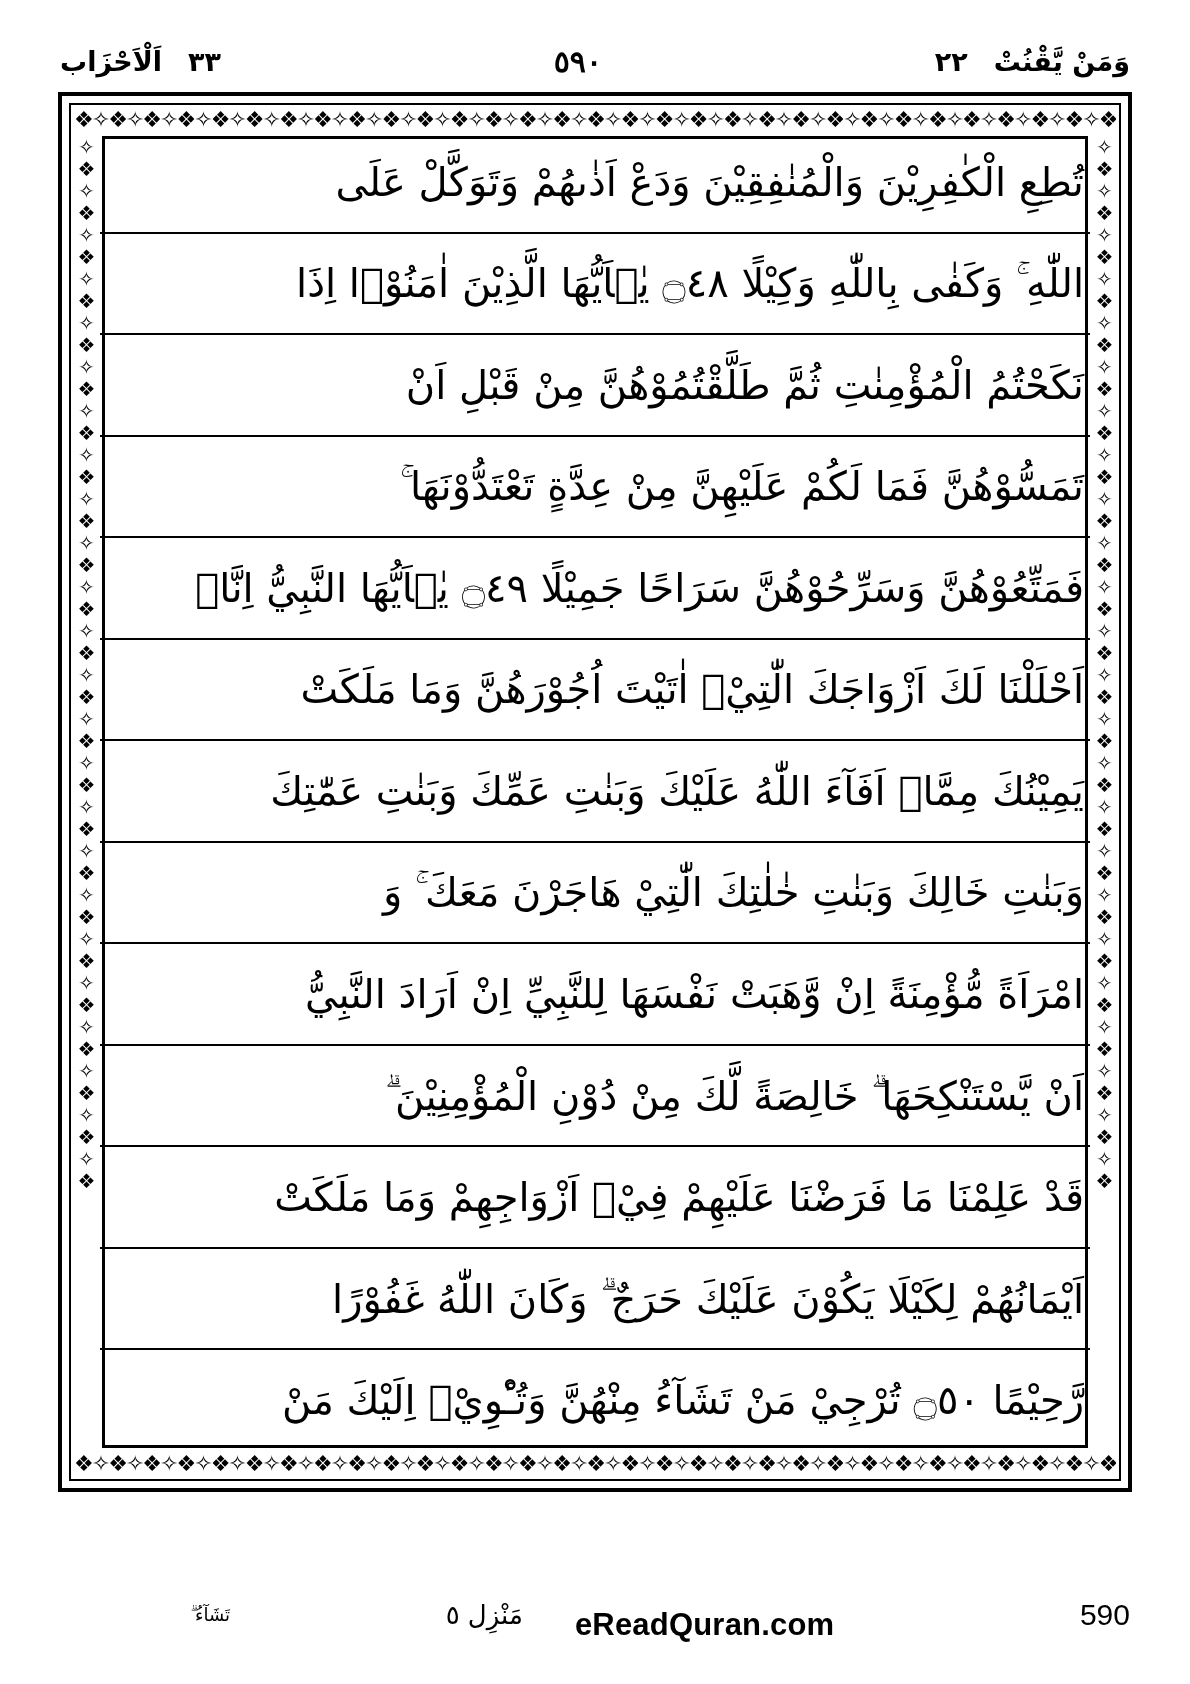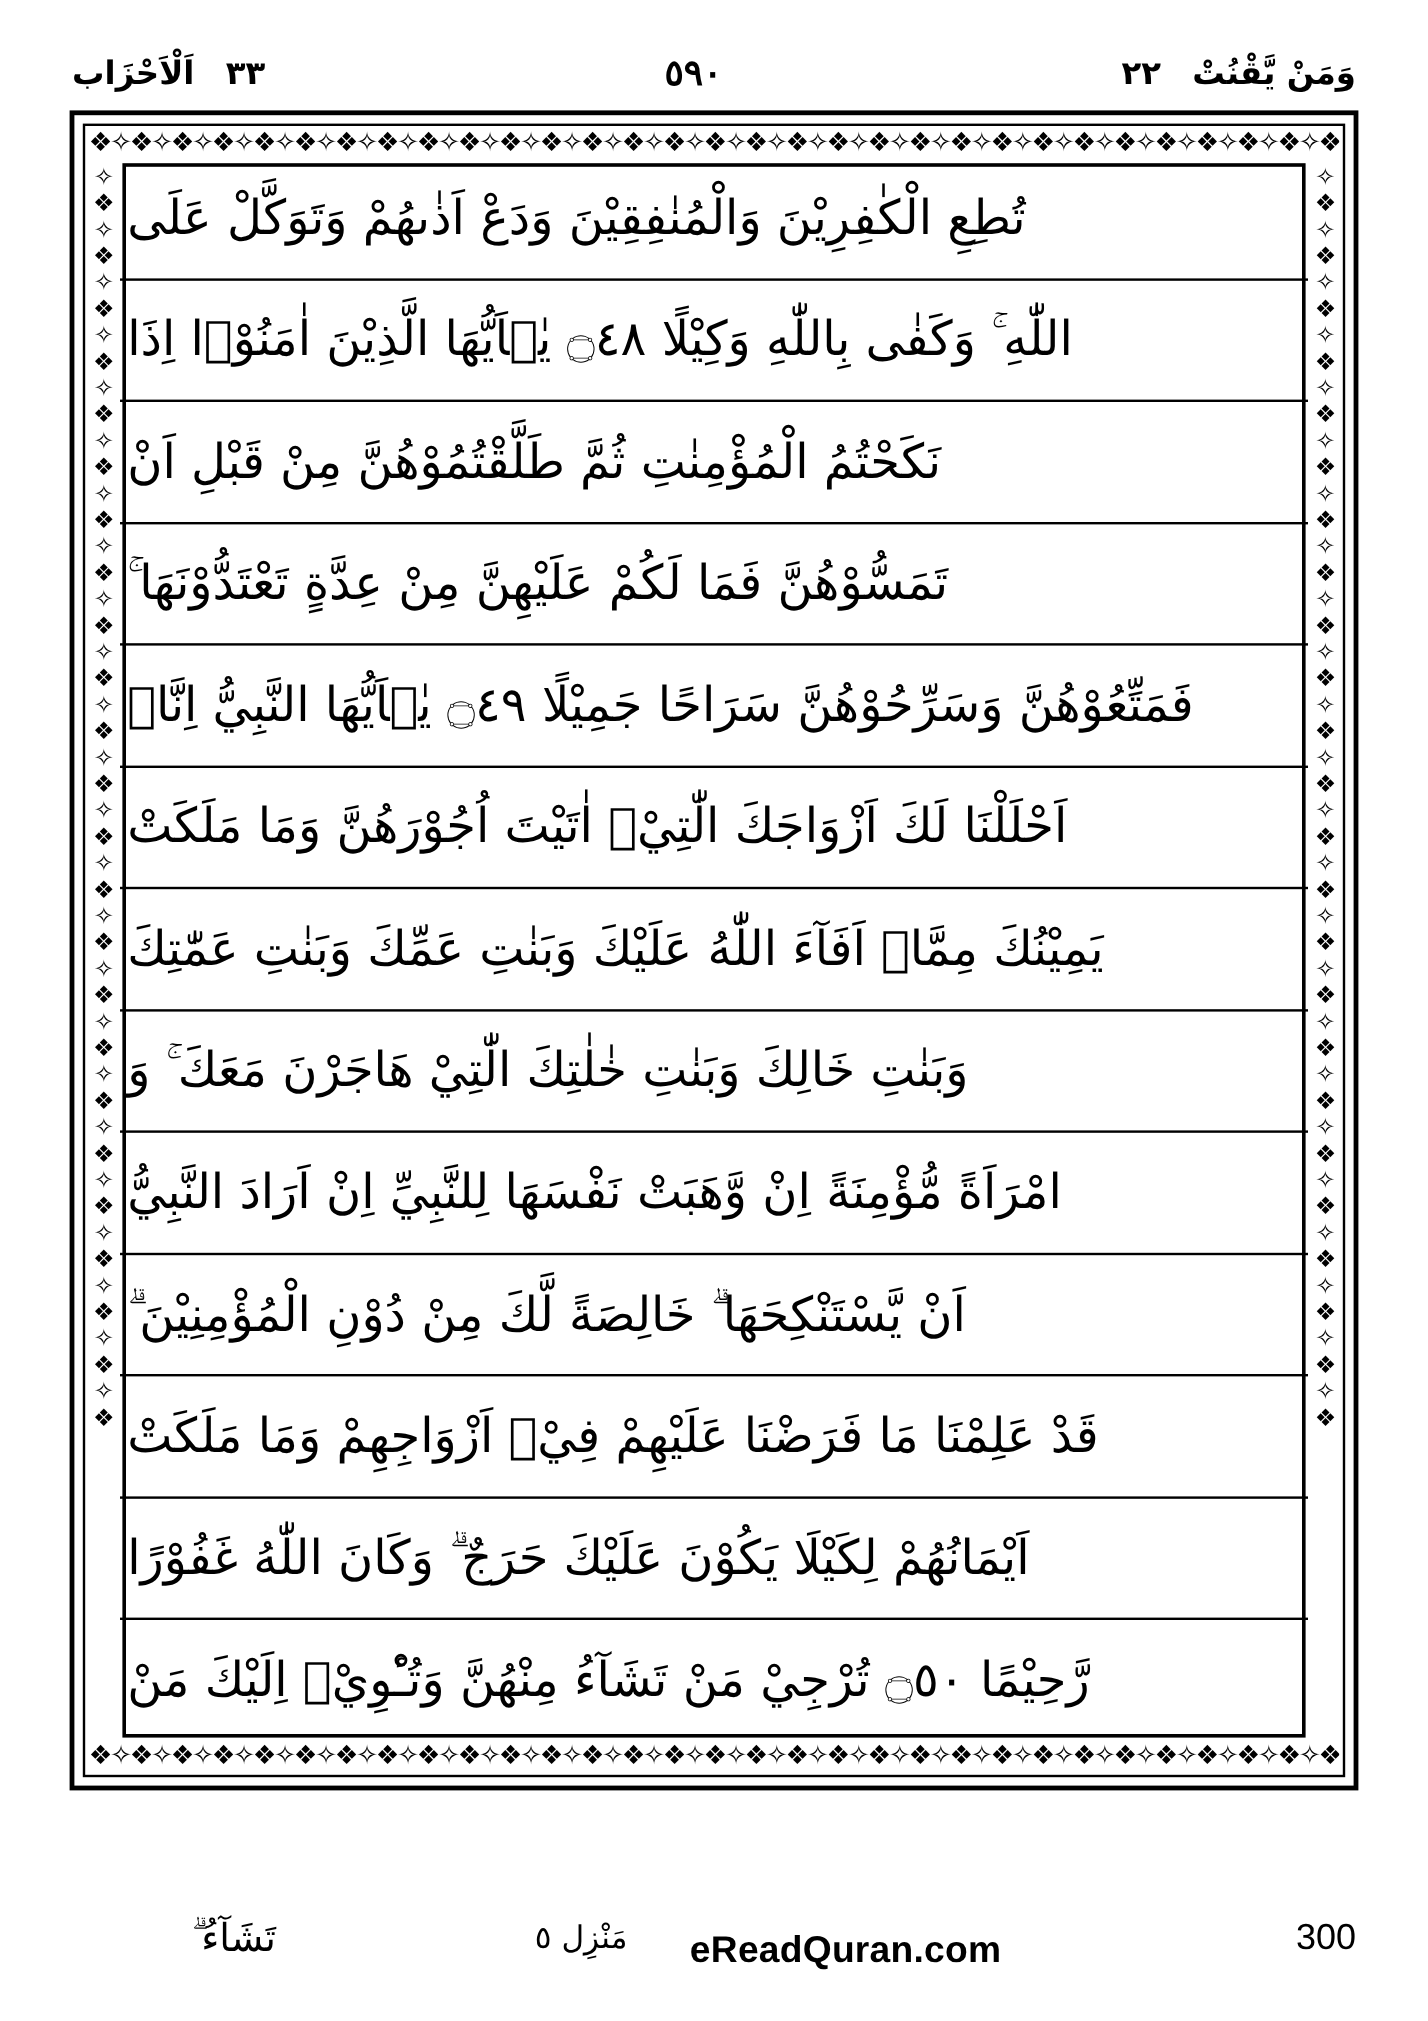--- a/index.html
+++ b/index.html
@@ -145,39 +145,39 @@
   .ayah-line:last-child {
     border-bottom: none;
   }
   .ayah-line .arabic {
     font-family: "DejaVu Sans", sans-serif;
     font-size: 40px;
     line-height: 1.25;
     white-space: nowrap;
     direction: rtl;
     unicode-bidi: isolate;
-    text-align: left;
+    text-align: right;
     width: 100%;
     letter-spacing: 0px;
   }
 
   
   .footer {
     position: absolute;
     bottom: 42px;
     left: 60px;
     right: 60px;
     height: 54px;
     display: flex;
     align-items: center;
     justify-content: space-between;
     direction: ltr;
   }
   .footer-left-arabic {
-    font-size: 32px;
+    font-size: 18px;
     white-space: nowrap;
     direction: rtl;
     min-width: 170px;
   }
   .footer-center-group {
     display: flex;
     align-items: center;
     gap: 52px;
   }
   .footer-manzil {
@@ -267,16 +267,16 @@
         <span class="arabic">رَّحِيْمًا ۝٥٠ تُرْجِيْ مَنْ تَشَآءُ مِنْهُنَّ وَتُـْٔوِيْۤ اِلَيْكَ مَنْ</span>
       </div>
   </div>
 
   <div class="footer">
     <div class="footer-left-arabic">تَشَآءُ ۗ</div>
     <div class="footer-center-group">
       <div class="footer-manzil">مَنْزِل ٥</div>
       <div class="footer-site">eReadQuran.com</div>
     </div>
-    <div class="footer-page">300</div>
+    <div class="footer-page">590</div>
   </div>
 
 </div>
 
 </body></html>

